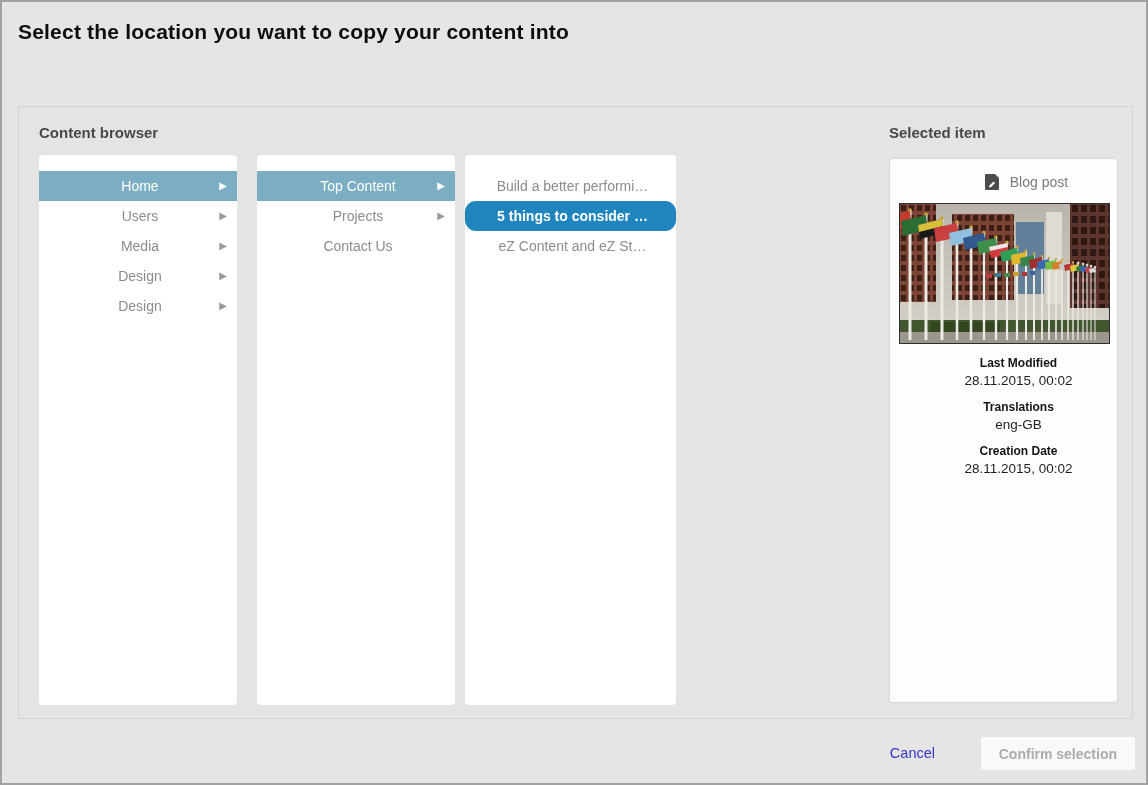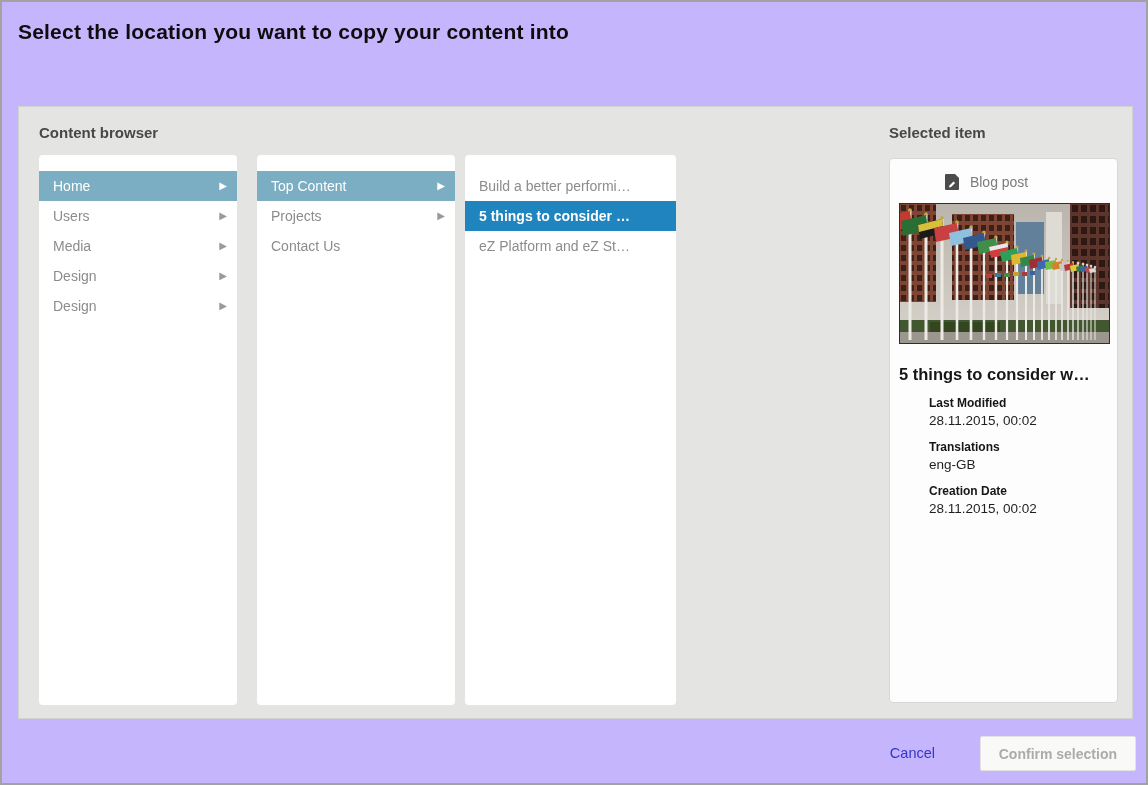--- a/index.html
+++ b/index.html
@@ -2,21 +2,21 @@
 <html><head>
 <meta charset="utf-8">
 <style>
   * { box-sizing: border-box; margin: 0; padding: 0; }
   html,body { width: 1148px; height: 785px; }
   body { font-family: "Liberation Sans", sans-serif; }
 
   .page {
     position: relative;
     width: 1148px; height: 785px;
-    background: #c4b5fd;
+    background: #e5e5e5;
     border: 2px solid #a2a2a2;
     overflow: hidden;
   }
 
   h1.page-title {
     position: absolute; left: 16px; top: 18px;
     font-size: 21px; font-weight: 700; color: #0d0d0d;
     letter-spacing: .2px;
   }
 
@@ -37,20 +37,21 @@
   }
   .tab.t2 { margin-left: 4px; }
   .tab.t3 { margin-left: 7px; }
 
   
   .content {
     position: absolute; left: 16px; top: 104px;
     width: 1115px; height: 613px;
     background: #e4e4e2;
     border: 1px solid #d2d2d0;
+    text-align: center;
   }
   h2.section-heading {
     position: absolute; top: 17px;
     font-size: 15px; font-weight: 700; color: #484848;
   }
   .heading-browser { left: 20px; }
   .heading-selected { left: 870px; }
 
   .col {
     position: absolute; top: 48px;
@@ -68,21 +69,21 @@
     font-size: 14px; color: #8c8c8c;
     white-space: nowrap; overflow: hidden;
     cursor: pointer;
   }
   .col li .arrow {
     position: absolute; right: 10px; top: 0;
     font-size: 10px; color: #9a9a9a; line-height: 30px;
   }
   .col li.sel-path { background: #7caec3; color: #ffffff; }
   .col li.sel-path .arrow { color: #ffffff; }
-  .col li.sel-current { background: #2085bf; color: #ffffff; font-weight: 700; }
+  .col li.sel-current { background: #2085bf; color: #ffffff; font-weight: 700; border-radius: 11px; }
 
   
   .sel-card {
     position: absolute; left: 870px; top: 51px;
     width: 229px; height: 545px;
     background: #fdfdfd; border: 1px solid #d8d8d6; border-radius: 4px;
     padding: 9px;
   }
   .ctype { margin: 6px 0 10px 0; font-size: 14px; color: #7b7b7b; padding-left: 46px; }
   .ctype .doc-icon { display: inline-block; vertical-align: -3px; margin-right: 7px; }
@@ -162,21 +163,21 @@
     </ul>
 
     <ul class="col col3">
       <li>
         <span>Build a better performi…</span>
       </li>
       <li class="sel-current">
         <span>5 things to consider …</span>
       </li>
       <li>
-        <span>eZ Platform and eZ St…</span>
+        <span>eZ Content and eZ St…</span>
       </li>
     </ul>
 
     <div class="sel-card">
       <div class="ctype">
         <span class="doc-icon">
           <svg width="14" height="16" viewBox="0 0 14 16">
             <path d="M1 0 h9 l4 4 v11 a1 1 0 0 1 -1 1 h-12 a1 1 0 0 1 -1 -1 v-14 a1 1 0 0 1 1 -1 z" fill="#4c4c4c"></path>
             <path d="M4.5 11.5 l4 -4 1.6 1.6 -4 4 -2.1 .5 z" fill="#ffffff"></path>
           </svg>
@@ -288,21 +289,20 @@
             <rect x="86" y="70" width="6" height="4" fill="#b84040"></rect>
             <rect x="95" y="69" width="6" height="4" fill="#3a7a9a"></rect>
             <rect x="104" y="69" width="6" height="4" fill="#3f8f4a"></rect>
             <rect x="113" y="68" width="6" height="4" fill="#c8a030"></rect>
             <rect x="122" y="68" width="5" height="4" fill="#b03838"></rect>
             <rect x="130" y="67" width="5" height="4" fill="#4060a0"></rect>
           </g>
         </svg>
       </div>
 
-      <h3 class="sel-title">5 things to consider w…</h3>
 
       <dl class="meta">
         <dt>Last Modified</dt>
         <dd>28.11.2015, 00:02</dd>
         <dt>Translations</dt>
         <dd>eng-GB</dd>
         <dt>Creation Date</dt>
         <dd>28.11.2015, 00:02</dd>
       </dl>
     </div>

